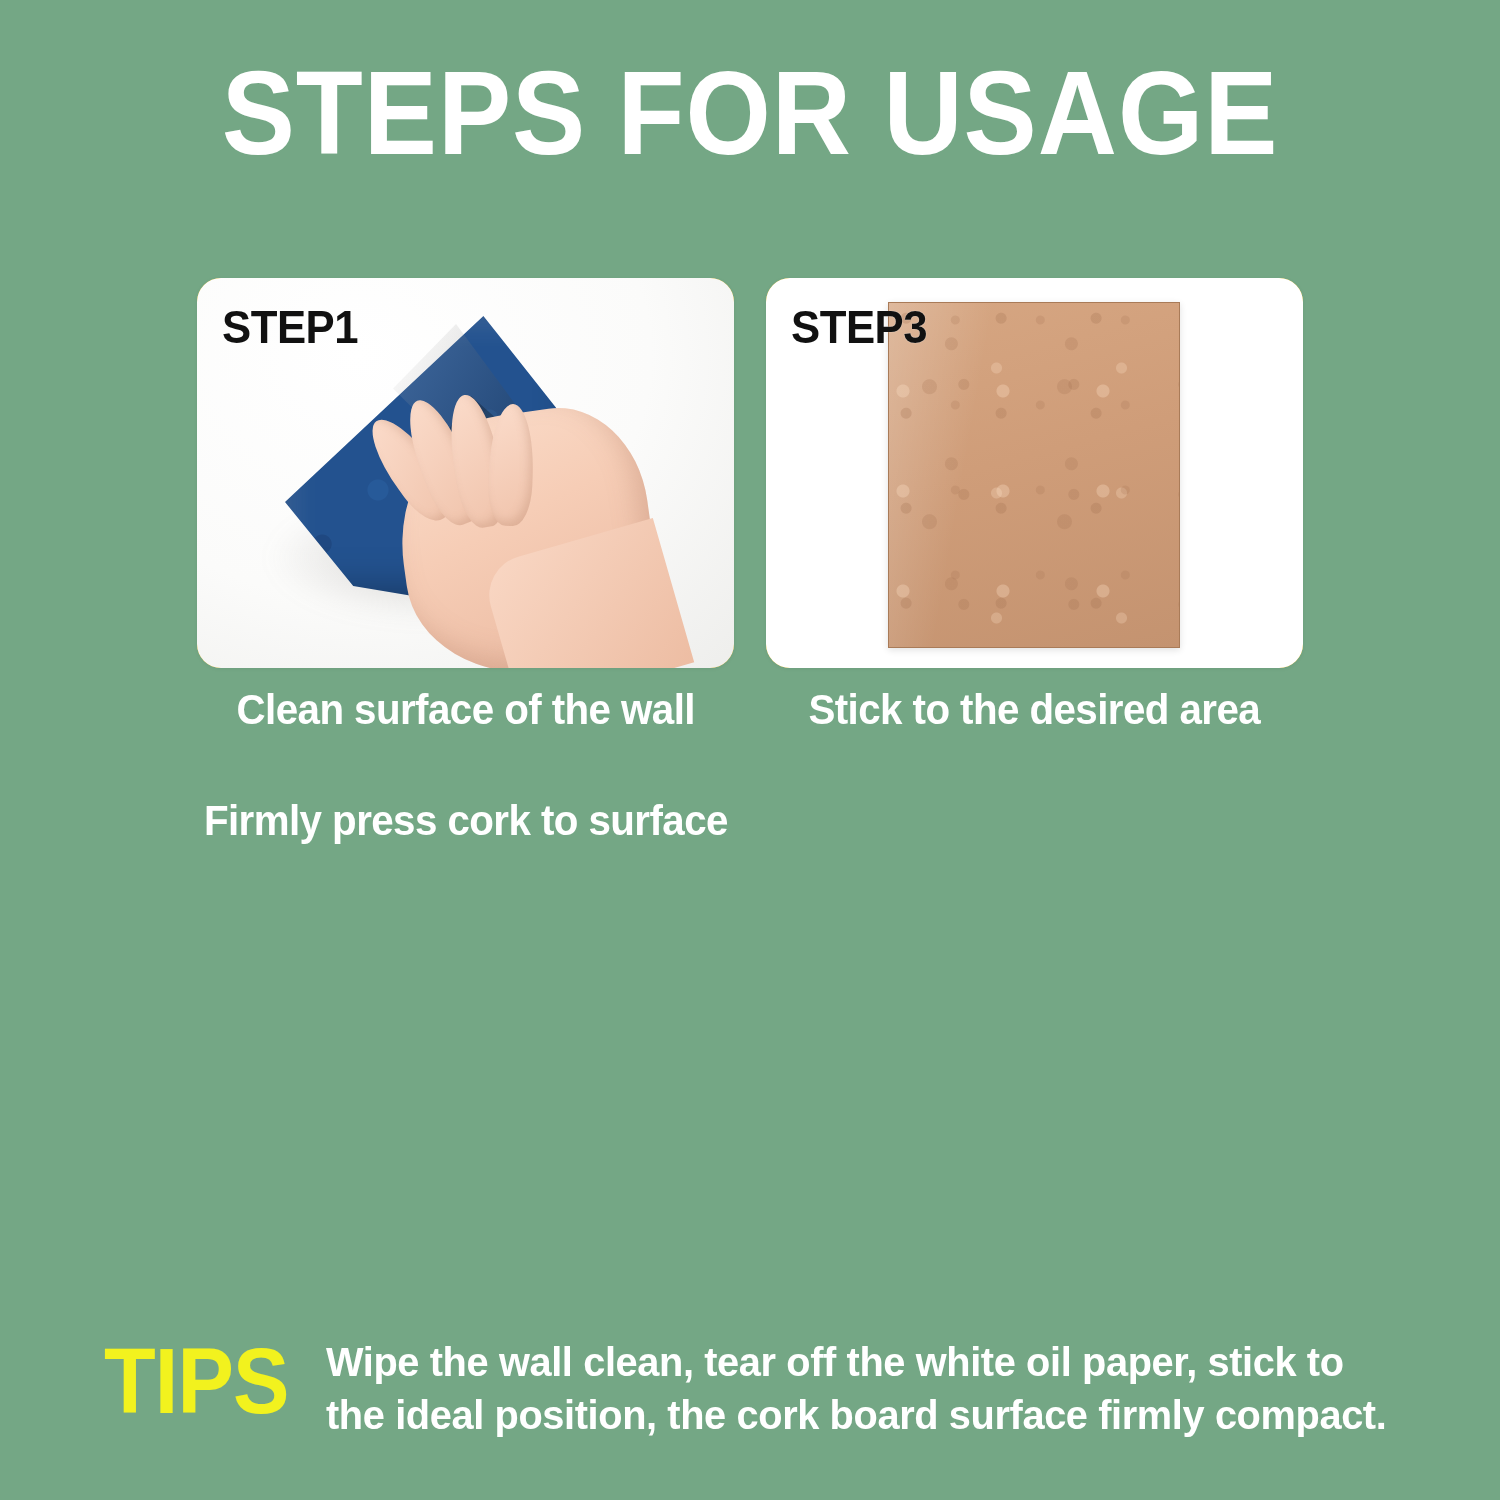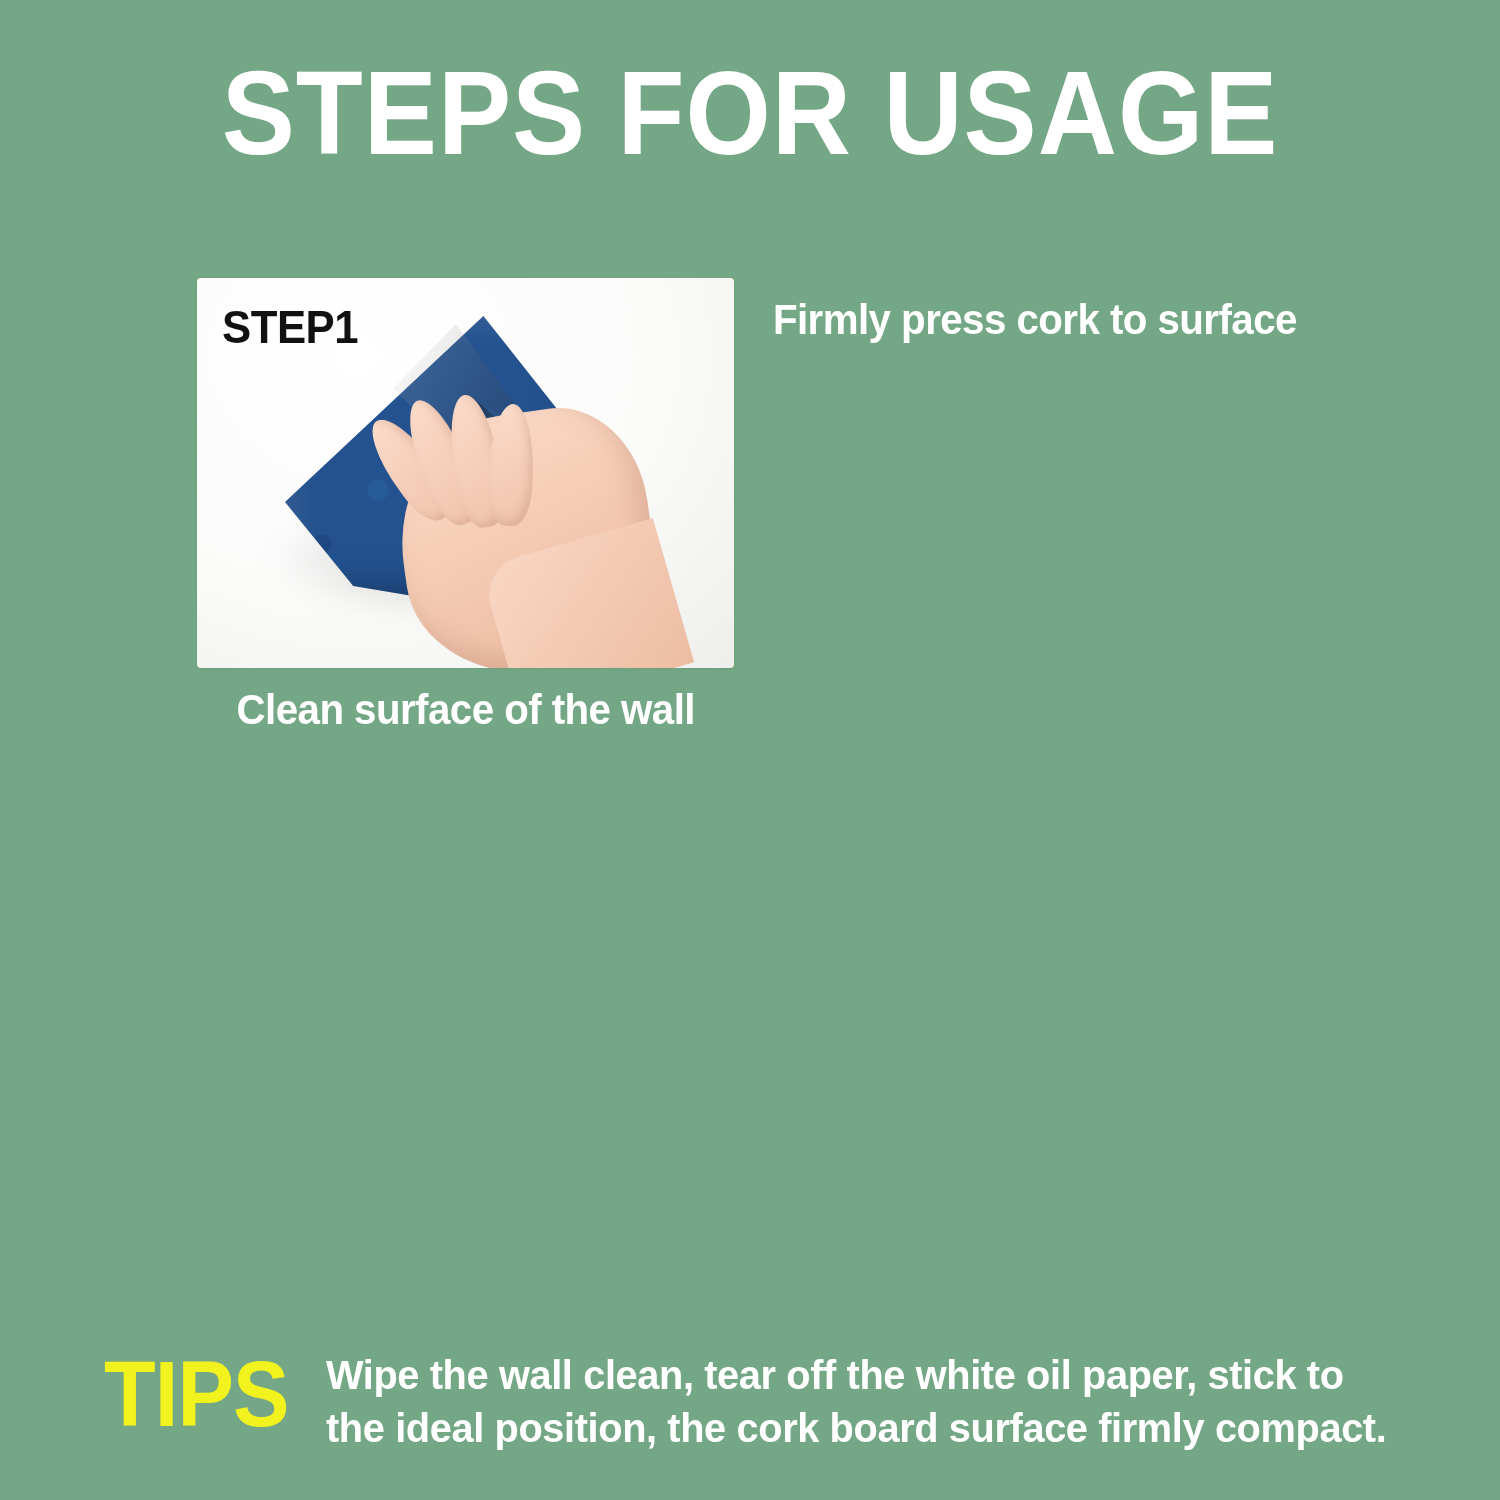--- a/index.html
+++ b/index.html
@@ -56,21 +56,21 @@
     display: flex;
     flex-direction: column;
     align-items: center;
   }
 
   .card {
     position: relative;
     width: 537px;
     height: 390px;
     background: #eab308;
-    border-radius: 4px;
+    border-radius: 24px;
     overflow: hidden;
     box-shadow: 0 1px 4px rgba(0,0,0,0.06);
   }
 
   .step-label {
     position: absolute;
     top: 22px;
     left: 25px;
     z-index: 6;
     color: #111111;
@@ -388,21 +388,20 @@
   }
 
   
   .tips {
     position: absolute;
     left: 104px;
     top: 1336px;
     width: 1320px;
     display: flex;
     align-items: flex-start;
-    margin-top: 13px;
   }
   .tips-label {
     color: #f2f21e;
     font-family: "Liberation Sans", sans-serif;
     font-weight: bold;
     font-size: 92px;
     line-height: 0.95;
     letter-spacing: -1px;
     transform: scaleX(0.92);
     transform-origin: left top;
@@ -448,20 +447,32 @@
           <div class="s1-finger s1-f3"></div>
           <div class="s1-finger s1-f4"></div>
           <div class="s1-wrist"></div>
         </div>
         <div class="step-label">STEP1</div>
       </div>
       <div class="caption">Clean surface of the wall</div>
     </div>
 
 
+    <div class="step-cell">
+      <div class="card">
+        <div class="scene">
+          <div class="s3-bg"></div>
+          <div class="s3-tile">
+            <div class="s3-tile-tex"></div>
+          </div>
+        </div>
+        <div class="step-label">STEP3</div>
+      </div>
+      <div class="caption">Stick to the desired area</div>
+    </div>
 
     <div class="step-cell">
       <div class="caption">Firmly press cork to surface</div>
     </div>
 
   </div>
 
   <div class="tips">
     <div class="tips-label">TIPS</div>
     <div class="tips-text">Wipe the wall clean, tear off the white oil paper, stick to the ideal position, the cork board surface firmly compact.</div>

